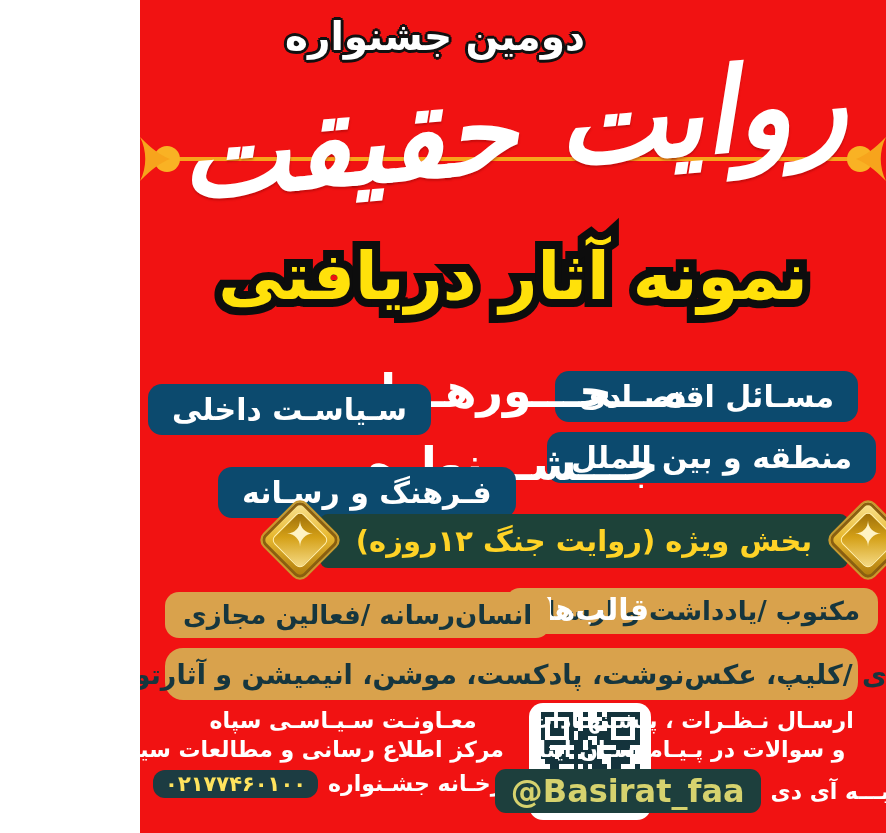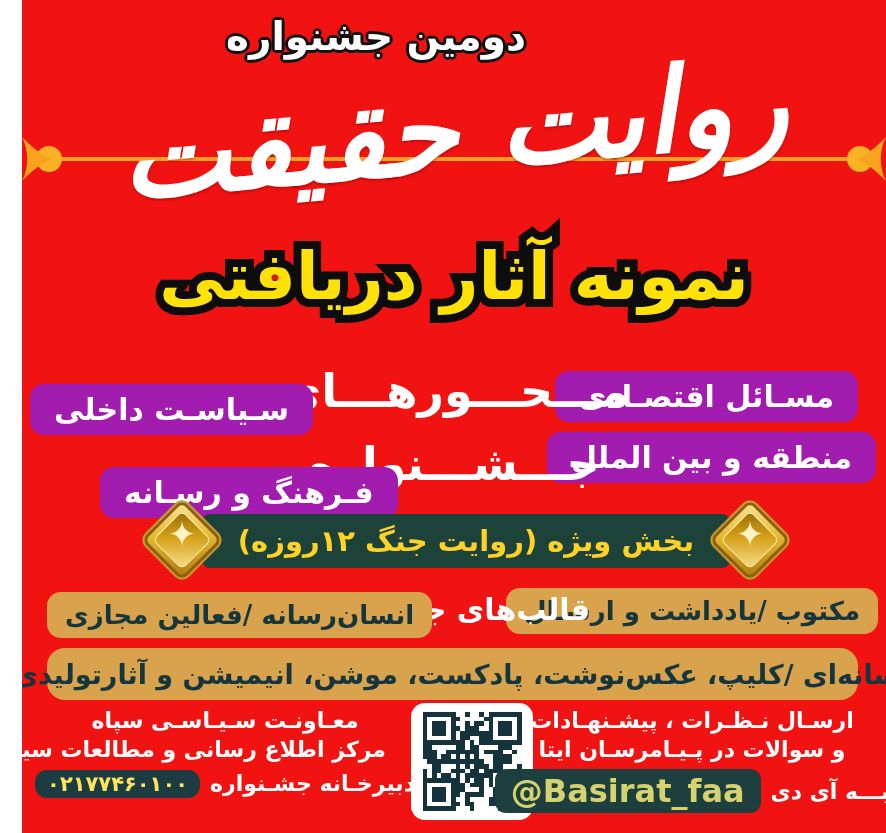--- a/index.html
+++ b/index.html
@@ -1,20 +1,20 @@
 <!DOCTYPE html>
 <html dir="rtl" lang="fa"><head>
 <meta charset="utf-8">
 <style>
   * { box-sizing: border-box; }
   body { margin: 0; background: #ffffff; font-family: "DejaVu Sans", sans-serif; }
 
   .poster {
     position: relative;
-    width: 864px; height: 833px;
+    width: 746px; height: 833px;
     background: #f11212;
     overflow: hidden;
     direction: rtl;
   }
 
   
   .decor-line { position: absolute; left: 28px; right: 28px; top: 157px; height: 4px; background: #f7a41c; z-index: 1; }
   .decor-dot { position: absolute; top: 146px; width: 26px; height: 26px; border-radius: 50%; background: #f9b224; z-index: 1; }
   .decor-dot.left  { left: 14px; }
   .decor-dot.right { right: 13px; }
@@ -47,21 +47,21 @@
   .subtitle-wrap span { position: absolute; left: 0; top: 0; width: 100%; font-size: 66px; font-weight: bold; white-space: nowrap; }
   .subtitle-stroke { color: #0d0d0d; -webkit-text-stroke: 16px #0d0d0d; }
   .subtitle-fill { color: #ffe10a; }
 
   
   .axis-word {
     position: absolute; left: 0; width: 100%; text-align: center;
     color: #ffffff; font-size: 46px; font-weight: bold; white-space: nowrap; z-index: 2;
   }
   .pill-teal {
-    position: absolute; background: #a21caf; color: #ffffff;
+    position: absolute; background: #0c4a6e; color: #ffffff;
     font-size: 30px; font-weight: bold; white-space: nowrap;
     padding: 8px 24px; border-radius: 14px; z-index: 2;
   }
   .pill-tan {
     position: absolute; background: #d9a24c; color: #16363e;
     font-size: 26px; font-weight: bold; white-space: nowrap;
     padding: 8px 18px; border-radius: 14px; z-index: 2;
   }
 
   

